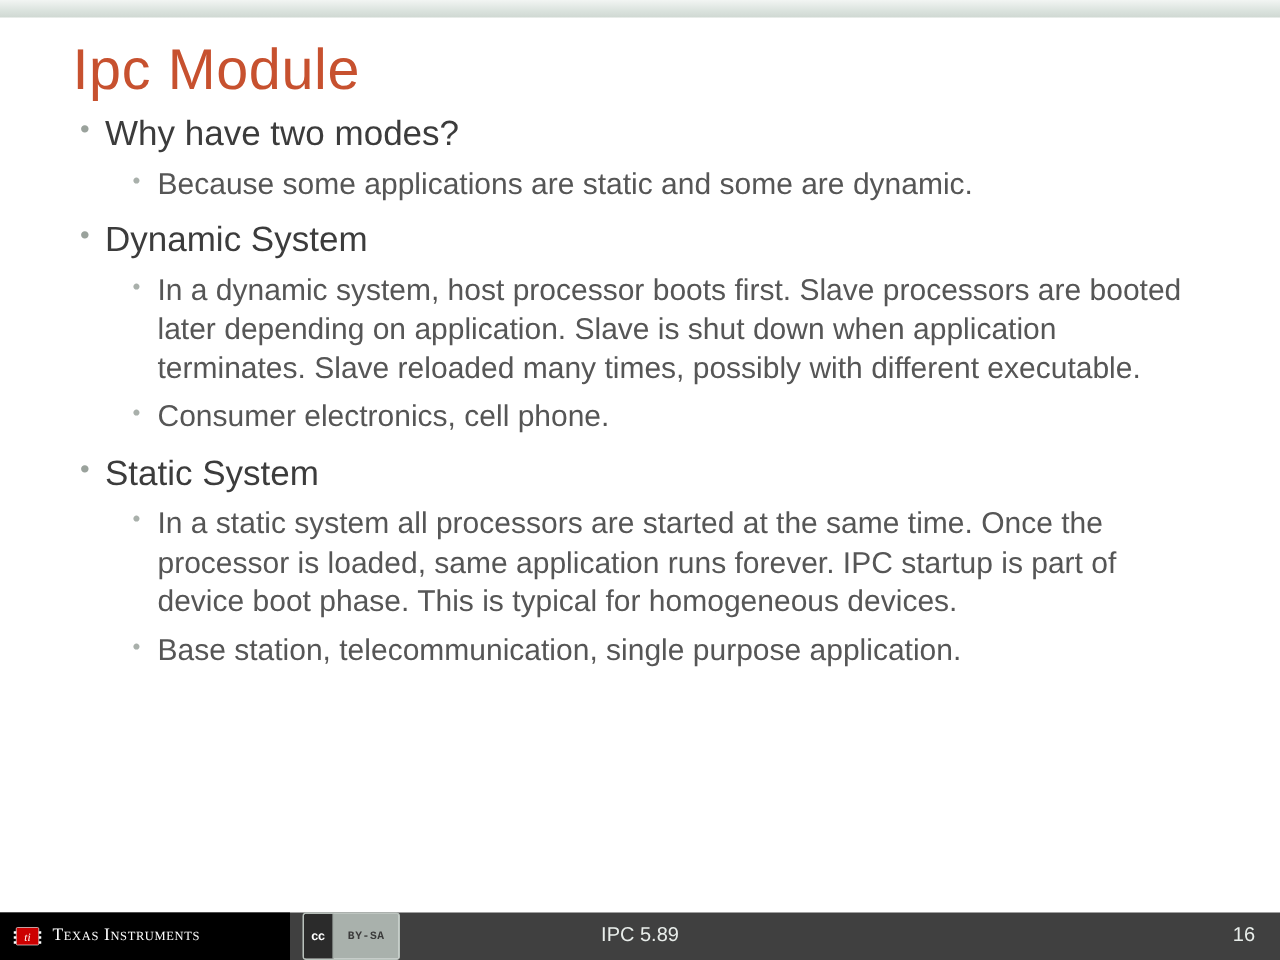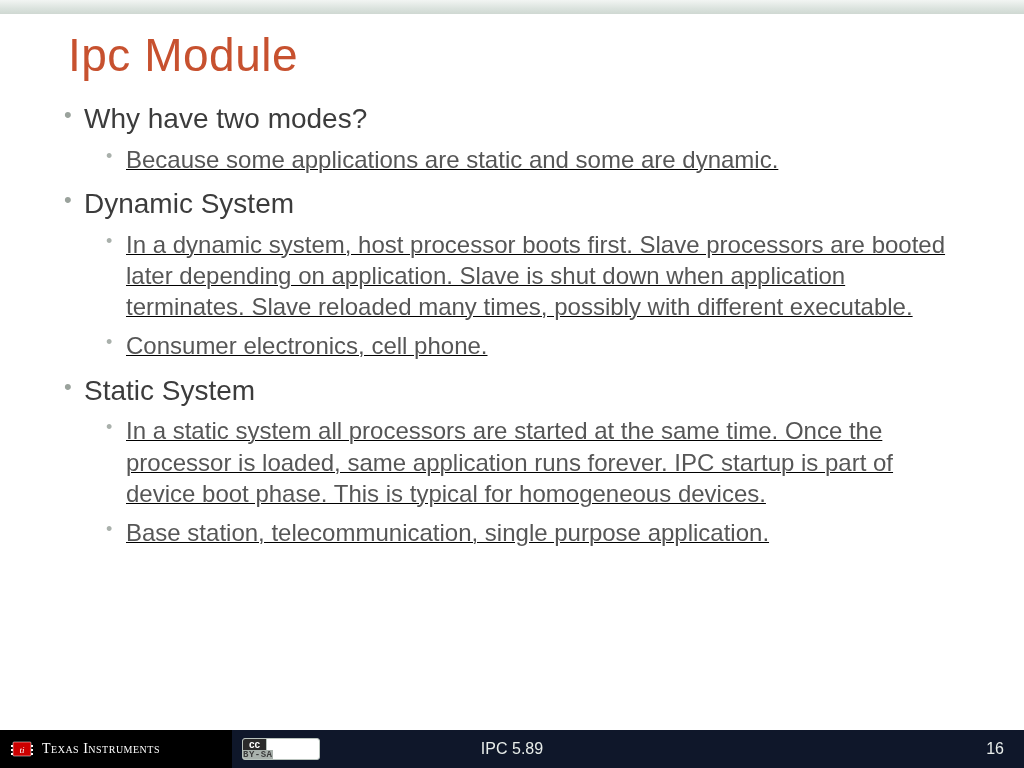--- a/index.html
+++ b/index.html
@@ -1,33 +1,33 @@
 <!DOCTYPE html>
 <html><head>
 <meta charset="utf-8">
 <style>
   * { margin: 0; padding: 0; box-sizing: border-box; }
   html, body { width: 1024px; height: 768px; overflow: hidden; font-family: Arial, Helvetica, sans-serif; background: #fff; }
   .slide { width: 1024px; height: 768px; position: relative; background: #fff; }
   .topbar { position: absolute; top: 0; left: 0; width: 1024px; height: 14px; background: linear-gradient(to bottom, #f2f5f3 0%, #dbe3de 60%, #cfd8d2 100%); }
-  .title { position: absolute; top: 28px; left: 68px; font-size: 46px; font-weight: 400; color: #c7512f; font-family: "Trebuchet MS", Verdana, sans-serif; letter-spacing: 0.5px; }
-  .content { position: absolute; top: 100px; left: 64px; width: 900px; }
+  .title { position: absolute; top: 28px; left: 58px; font-size: 46px; font-weight: 400; color: #c7512f; font-family: "Trebuchet MS", Verdana, sans-serif; letter-spacing: 0.5px; }
+  .content { position: absolute; top: 88px; left: 64px; width: 900px; }
   .L1 { list-style: none; }
   .L1 > li { position: relative; padding-left: 20px; margin-bottom: 4px; }
   .L1 > li::before { content: "•"; position: absolute; left: 0; top: 2px; color: #9aa29c; font-size: 22px; }
   .L1-text { font-size: 28px; color: #3c3c3c; line-height: 1.35; }
-  .L2 { list-style: none; margin-top: 6px; margin-bottom: 10px; text-decoration: underline; }
+  .L2 { list-style: none; margin-top: 6px; margin-bottom: 10px; }
   .L2 > li { position: relative; padding-left: 42px; margin-bottom: 8px; }
   .L2 > li::before { content: "•"; position: absolute; left: 22px; top: 2px; color: #a9b0ab; font-size: 18px; }
   .L2-text { font-size: 24px; color: #565656; line-height: 1.3; }
-  .footer { position: absolute; bottom: 0; left: 0; width: 1024px; height: 38px; background: #0f172a; display: flex; align-items: center; }
+  .footer { position: absolute; bottom: 0; left: 0; width: 1024px; height: 38px; background: #404040; display: flex; align-items: center; }
   .ti-badge { height: 38px; width: 232px; background: #000; display: flex; align-items: center; padding-left: 10px; gap: 8px; }
   .ti-chip { width: 24px; height: 24px; }
   .ti-name { color: #fff; font-size: 14px; font-family: Georgia, "Times New Roman", serif; font-variant: small-caps; letter-spacing: 0.5px; }
-  .cc-badge { margin-left: 10px; height: 22px; width: 78px; border: 1px solid #b9c3bd; background: #fff; display: flex; align-items: flex-start; border-radius: 3px; overflow: hidden; flex-direction: column; }
+  .cc-badge { margin-left: 10px; height: 38px; width: 78px; border: 1px solid #b9c3bd; background: #fff; display: flex; align-items: flex-end; border-radius: 3px; overflow: hidden; }
   .cc-left { width: 24px; height: 100%; background: #2b2b2b; display: flex; align-items: center; justify-content: center; color: #fff; font-size: 10px; font-weight: bold; border-right: 1px solid #b9c3bd; }
   .cc-right { flex: 1; height: 100%; background: #a9b1ac; display: flex; align-items: center; justify-content: center; color: #3b3b3b; font-size: 9px; font-weight: bold; letter-spacing: 0.5px; font-family: Liberation Mono, monospace; }
   .footer-center { position: absolute; left: 0; width: 1024px; text-align: center; color: #e8edea; font-size: 16px; pointer-events: none; }
   .footer-right { position: absolute; right: 20px; color: #e8edea; font-size: 16px; }
 </style>
 </head>
 <body>
 
 <div class="slide">
   <div class="topbar"></div>

